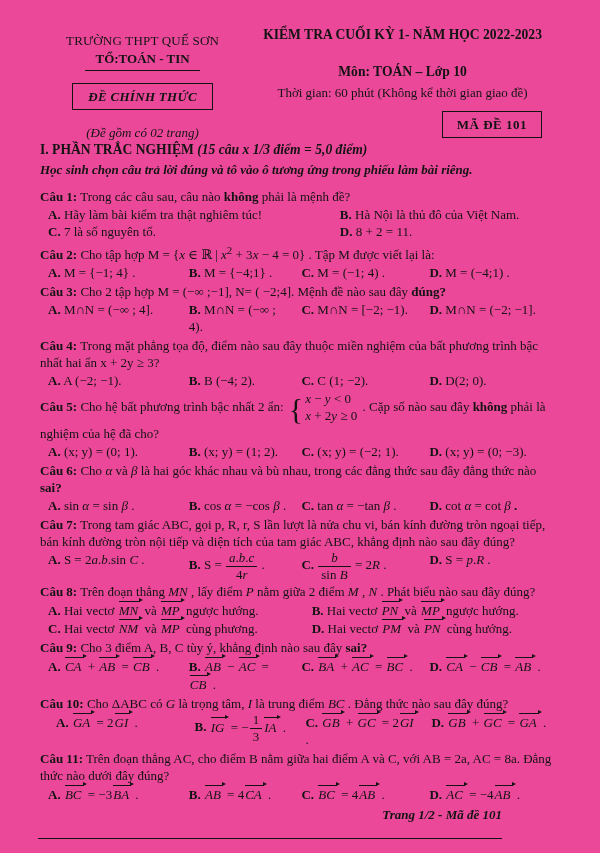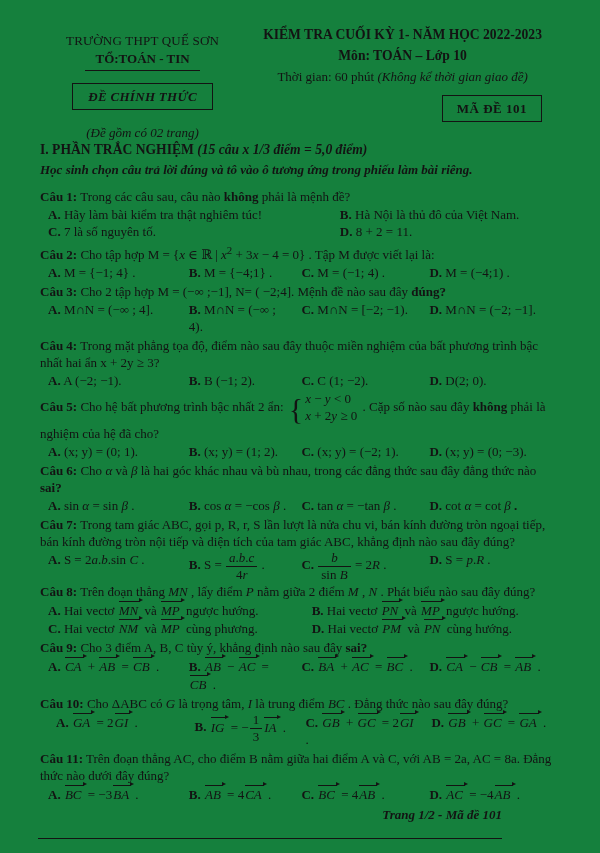--- a/index.html
+++ b/index.html
@@ -1,32 +1,32 @@
 <!DOCTYPE html>
 <html><head>
 <meta charset="utf-8">
 <style>
   html,body{margin:0;padding:0;background:#e8e8e8;}
   .page{
-    position:relative;width:600px;height:853px;background:#15803d;color:#131313;
+    position:relative;width:600px;height:853px;background:#ec4899;color:#131313;
     font-family:"Liberation Serif","DejaVu Serif",serif;font-size:13px;line-height:17px;
     overflow:hidden;box-sizing:border-box;padding:26px 40px 0 40px;
   }
   
   .header{display:flex;justify-content:space-between;align-items:flex-start;}
   .h-left{width:215px;text-align:center;padding-top:6px;}
   .h-school{letter-spacing:.2px;}
   .h-dept{font-weight:bold;display:inline-block;border-bottom:1.6px solid #131313;padding:0 10px 3px 10px;margin-top:1px;}
   .h-official{display:inline-block;border:1.4px solid #131313;font-weight:bold;padding:4px 15px;margin-top:12px;letter-spacing:.3px;font-style:italic;}
   .h-pagesnote{font-style:italic;margin-top:14px;}
   .h-right{width:330px;text-align:center;}
   .h-title{font-weight:bold;font-size:13.6px;}
-  .h-subject{font-weight:bold;font-size:13.6px;margin-top:4px;}
+  .h-subject{font-weight:bold;font-size:13.6px;margin-top:20px;}
   .h-time{margin-top:4px;}
-  .h-time .note{font-style:italic;}
+  .h-time .note{}
   .h-codewrap{text-align:right;margin-top:10px;padding-right:18px;}
   .h-codebox{display:inline-block;border:1.6px solid #131313;font-weight:bold;padding:4px 14px;letter-spacing:.5px;}
   
   .section{}
   .sec-title{font-weight:bold;font-size:13.6px;}
   .sec-note{font-weight:bold;font-style:italic;}
   .sec-instr{font-weight:bold;font-style:italic;margin-top:3px;}
   
   .questions{margin-top:10px;}
   .q{margin-top:1px;}
@@ -107,21 +107,21 @@
           <div class="opt"><b class="okey">A.</b> <span class="otext">M∩N = (−∞ ; 4].</span></div>
           <div class="opt"><b class="okey">B.</b> <span class="otext">M∩N = (−∞ ; 4).</span></div>
           <div class="opt"><b class="okey">C.</b> <span class="otext">M∩N = [−2; −1).</span></div>
           <div class="opt"><b class="okey">D.</b> <span class="otext">M∩N = (−2; −1].</span></div>
         </div>
       </div>
       <div class="q">
         <div class="stem"><b class="qlabel">Câu 4:</b> Trong mặt phẳng tọa độ, điểm nào sau đây thuộc miền nghiệm của bất phương trình bậc nhất hai ẩn  x + 2y ≥ 3?</div>
         <div class="opts" style="grid-template-columns: 27.5% 22% 25% 25.5%;">
           <div class="opt"><b class="okey">A.</b> <span class="otext">A (−2; −1).</span></div>
-          <div class="opt"><b class="okey">B.</b> <span class="otext">B (−1; 2).</span></div>
+          <div class="opt"><b class="okey">B.</b> <span class="otext">B (−4; 2).</span></div>
           <div class="opt"><b class="okey">C.</b> <span class="otext">C (1; −2).</span></div>
           <div class="opt"><b class="okey">D.</b> <span class="otext">D(2; 0).</span></div>
         </div>
       </div>
       <div class="q">
         <div class="stem"><b class="qlabel">Câu 5:</b> Cho hệ bất phương trình bậc nhất 2 ẩn: <span class="sys">
             <span class="sys-brace">{</span>
             <span class="sys-rows">
               <span><i>x</i> − <i>y</i> &lt; 0</span>
               <span><i>x</i> + 2<i>y</i> ≥ 0</span>

